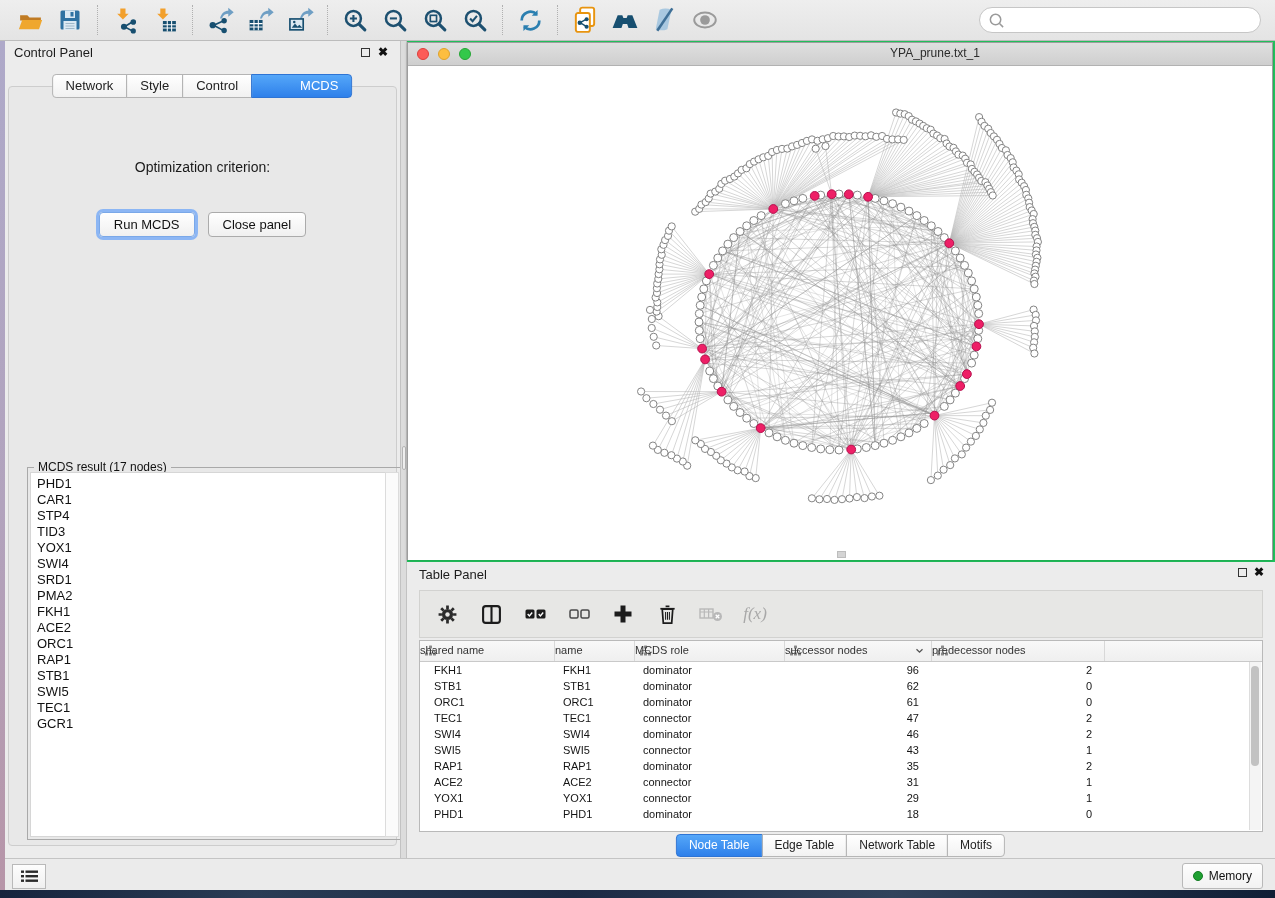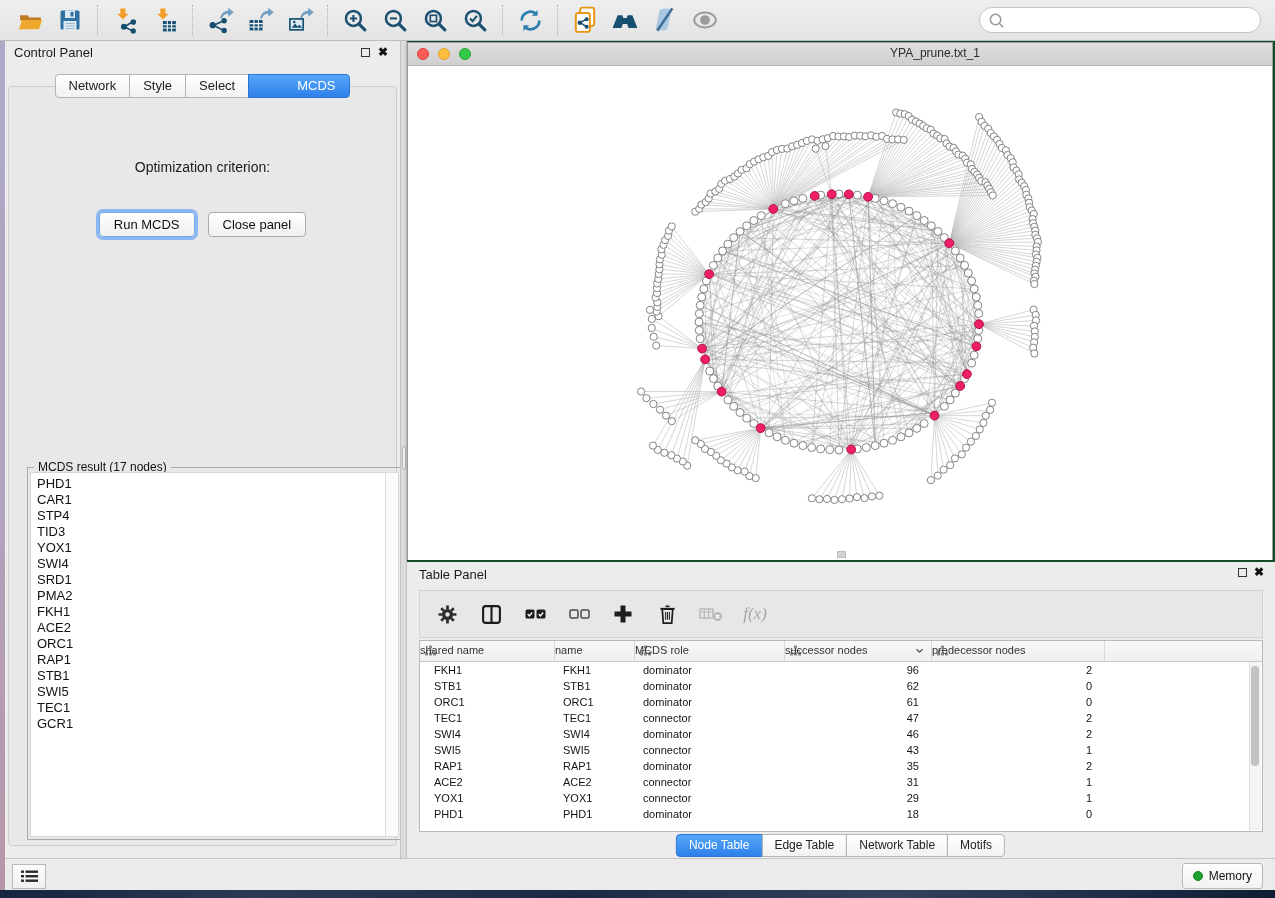--- a/index.html
+++ b/index.html
@@ -1,17 +1,17 @@
 <!DOCTYPE html>
 <html><head>
 <meta charset="utf-8">
 <style>
   html,body{margin:0;padding:0;}
   body{width:1275px;height:898px;overflow:hidden;background:#8a8a8a;}
-  #app{position:relative;width:1275px;height:898px;font-family:"Liberation Sans",sans-serif;background:#14532d;color:#222;}
+  #app{position:relative;width:1275px;height:898px;font-family:"Liberation Sans",sans-serif;background:#22c55e;color:#222;}
   
   .wall-left{position:absolute;left:0;top:41px;width:5px;height:849px;background:linear-gradient(180deg,#aea9c9 0%,#b2a3bd 55%,#b795a8 100%);}
   .wall-bottom{position:absolute;left:0;top:890px;width:1275px;height:8px;background:linear-gradient(90deg,#16243d,#2a3c55 20%,#1b2a44 45%,#31435c 70%,#101e35);}
   
   .toolbar{position:absolute;left:0;top:0;width:1275px;height:41px;background:linear-gradient(#eeeeee,#e4e4e4);border-bottom:1px solid #bcbcbc;display:flex;align-items:center;padding:0 0 0 10px;box-sizing:border-box;}
   .tbi{width:34px;height:32px;display:flex;align-items:center;justify-content:center;flex:0 0 auto;margin:0 3px;}
   .tsep{width:0;height:30px;border-left:1px dotted #b0b0b0;margin:0 7px;flex:0 0 auto;}
   .searchbox{margin-left:auto;margin-right:14px;width:282px;height:26px;background:#fff;border:1px solid #c6c6c6;border-radius:13px;display:flex;align-items:center;padding-left:8px;box-sizing:border-box;}
   .searchbox input{border:none;outline:none;flex:1;height:20px;font-size:12px;font-family:"Liberation Sans",sans-serif;background:transparent;}
   
@@ -262,21 +262,21 @@
             <div class="mcds-item">SWI5</div>
             <div class="mcds-item">TEC1</div>
             <div class="mcds-item">GCR1</div>
           </div>
         <div class="mcds-scroll"></div>
       </div>
     </div>
     <div class="cp-tabs">
         <span class="cp-tab">Network</span>
         <span class="cp-tab">Style</span>
-        <span class="cp-tab">Select</span>
+        <span class="cp-tab">Control</span>
         <span class="cp-tab active">MCDS</span>
       </div>
   </div>
 
   <div class="vdiv">
       <div class="vdiv-grab"></div>
     </div>
 
   <div class="net-frame">
     <div class="net-titlebar">

